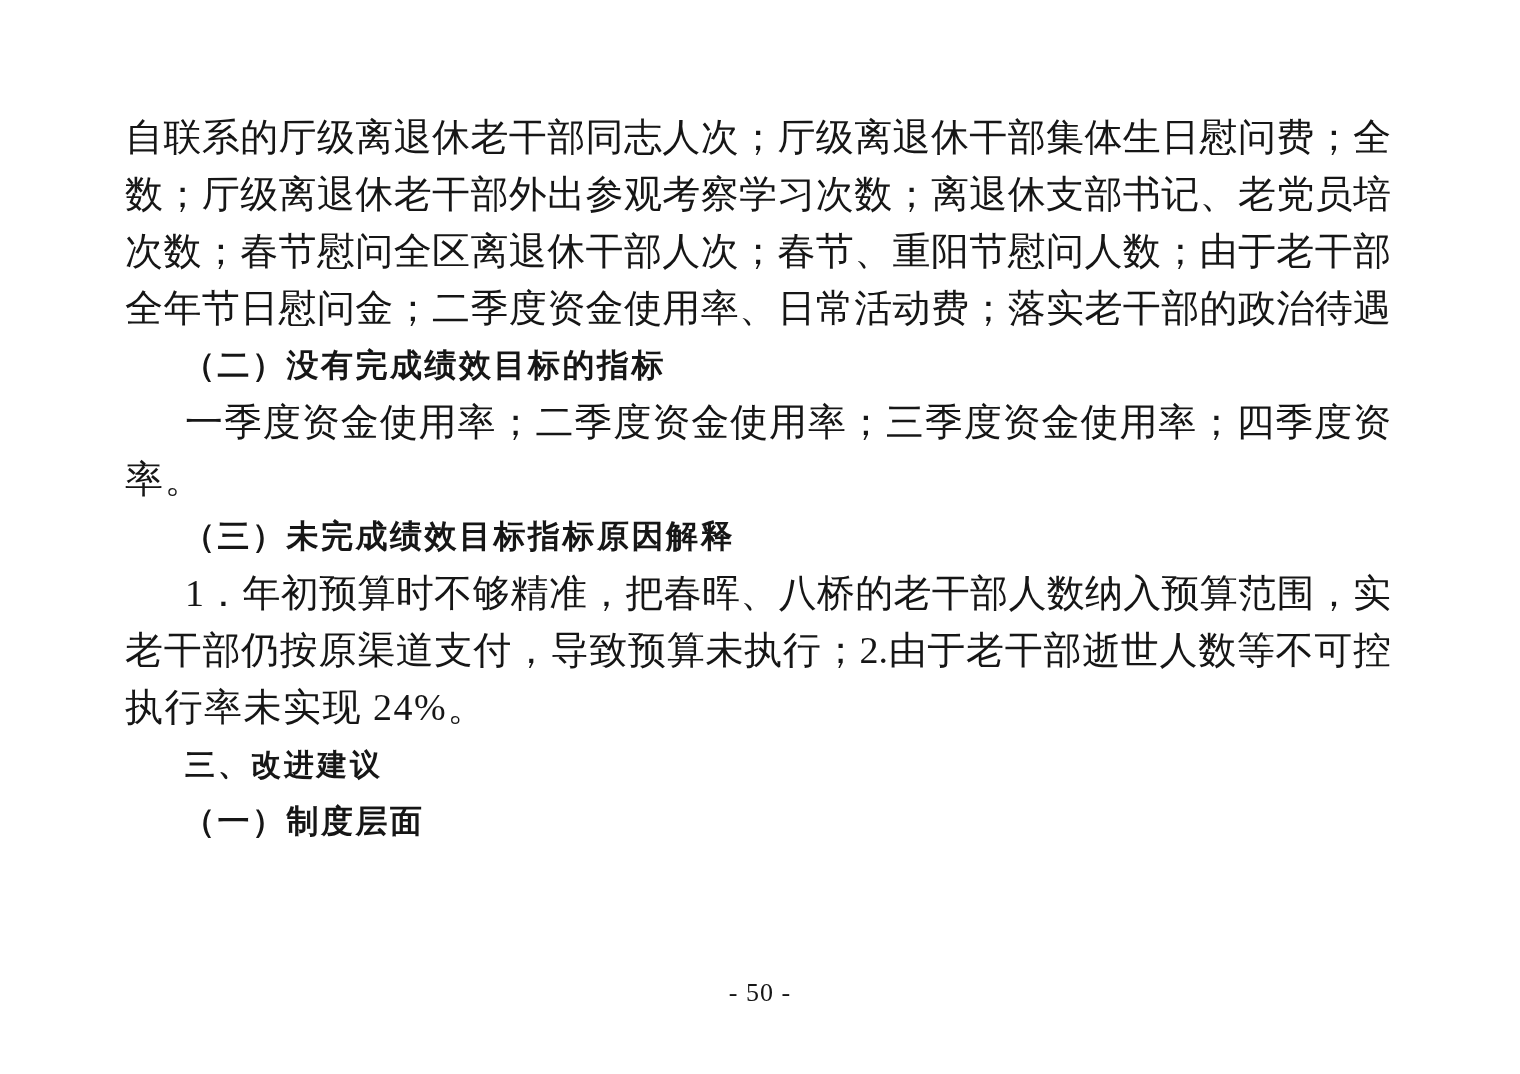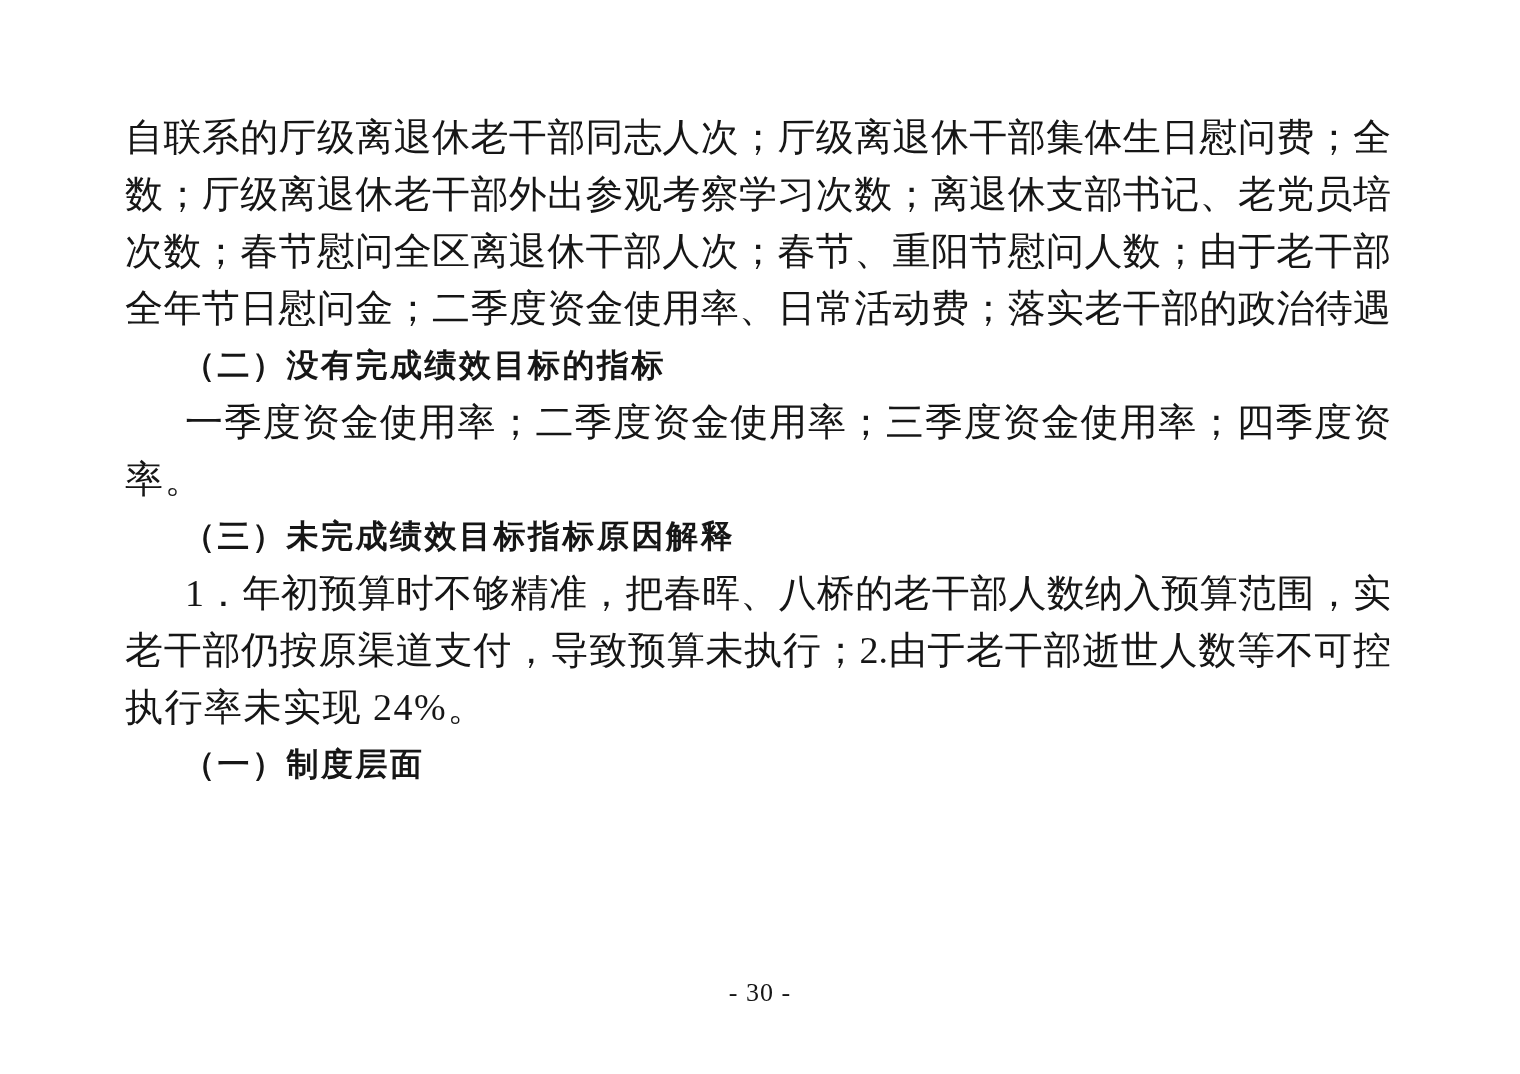--- a/index.html
+++ b/index.html
@@ -82,16 +82,17 @@
     <div class="line just">数；厅级离退休老干部外出参观考察学习次数；离退休支部书记、老党员培训次数；厅级退休学习</div>
     <div class="line just">次数；春节慰问全区离退休干部人次；春节、重阳节慰问人数；由于老干部逝世人数等不可控原因；</div>
     <div class="line just">全年节日慰问金；二季度资金使用率、日常活动费；落实老干部的政治待遇和生活待遇，满足老</div>
     <div class="line h2">（二）没有完成绩效目标的指标</div>
     <div class="line just indent">一季度资金使用率；二季度资金使用率；三季度资金使用率；四季度资金使用率；预算执行</div>
     <div class="line end">率。</div>
     <div class="line h2">（三）未完成绩效目标指标原因解释</div>
     <div class="line just indent">1．年初预算时不够精准，把春晖、八桥的老干部人数纳入预算范围，实际工作中春晖、八桥的</div>
     <div class="line just">老干部仍按原渠道支付，导致预算未执行；2.由于老干部逝世人数等不可控原因，导致预算慰问经费</div>
     <div class="line end">执行率未实现 24%。</div>
+    <div class="line h1">三、改进建议</div>
     <div class="line h2">（一）制度层面</div>
   </div>
-  <div class="page-number">- 30 -</div>
+  <div class="page-number">- 50 -</div>
 </div>
 
 </body></html>

